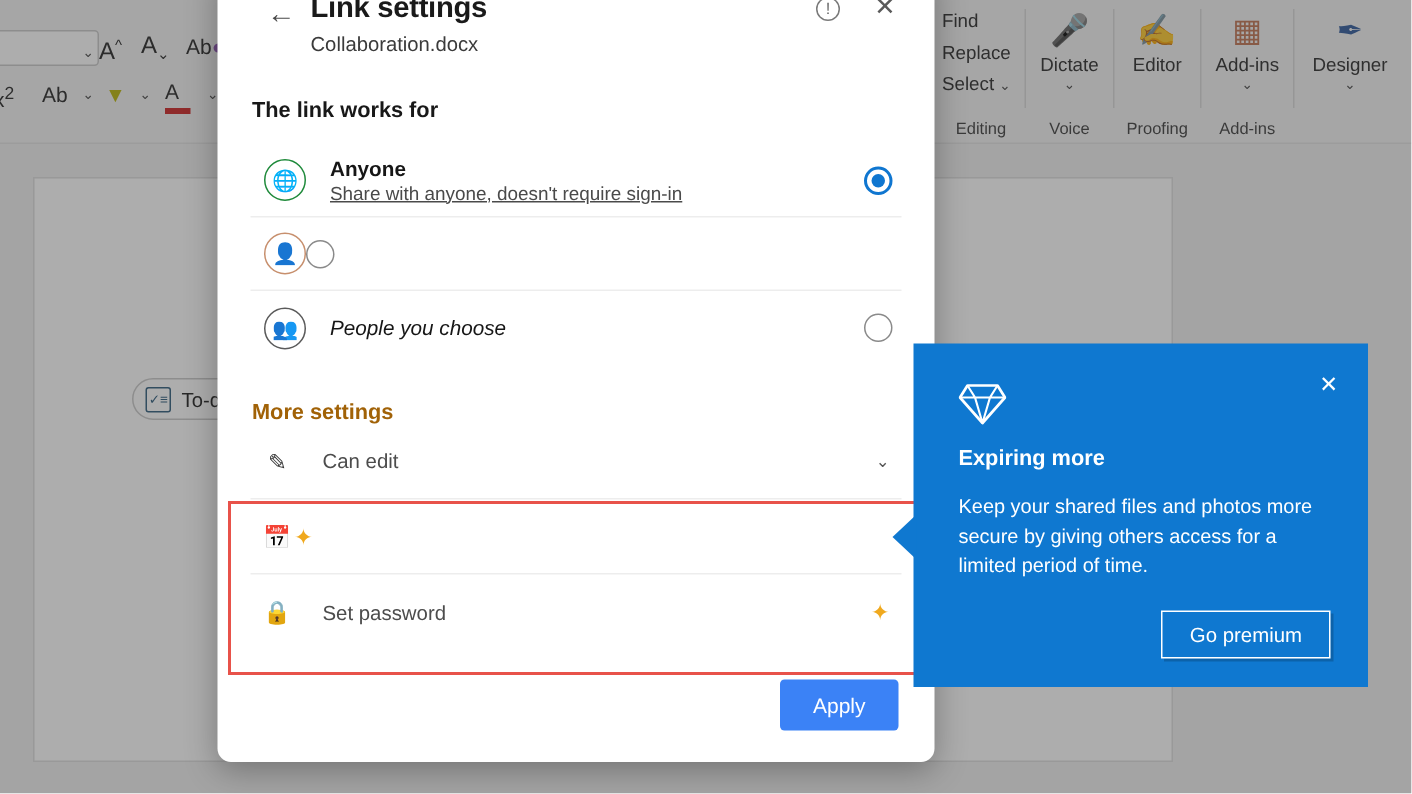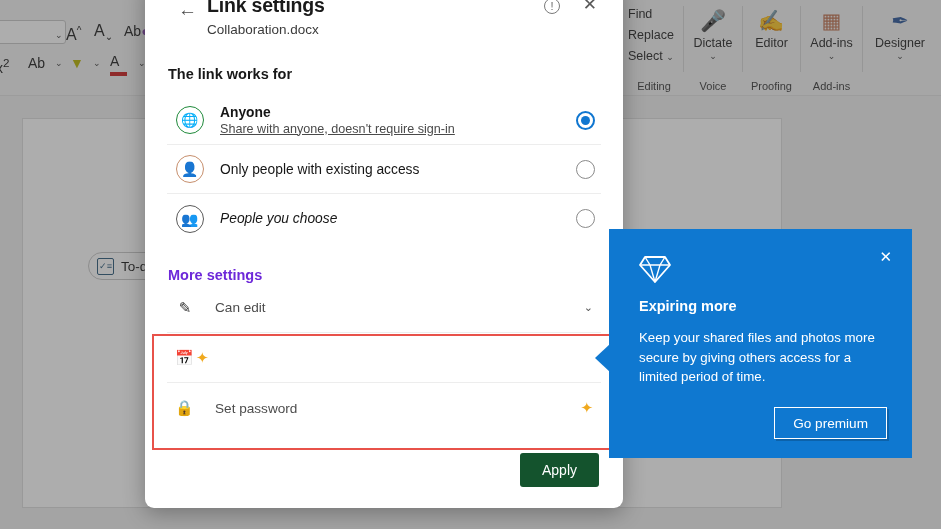--- a/index.html
+++ b/index.html
@@ -148,21 +148,21 @@
     border: 1.6px solid #8a8a8a; flex: none; margin-right: 6px;
     display: flex; align-items: center; justify-content: center;
   }
   .radio.on { border-color: #0f76d0; border-width: 2px; }
   .radio.on::after {
     content: ""; width: 9px; height: 9px; border-radius: 50%; background: #0f76d0;
   }
 
   .more-h {
     margin: 24px 0 0 23px;
-    font-size: 14.5px; font-weight: bold; color: #6d28d9;
+    font-size: 14.5px; font-weight: bold; color: #a16207;
   }
   .set-row {
     position: relative; height: 50px;
     margin: 0 22px; display: flex; align-items: center;
     border-bottom: 1px solid #ededed;
   }
   .set-ico {
     width: 22px; text-align: center; font-size: 15px; color: #333; flex: none;
     margin-left: 7px;
   }
@@ -177,21 +177,21 @@
     pointer-events: none;
     z-index: 12;
   }
 
   .dlg-footer {
     position: absolute; left: 0; right: 0; bottom: 21px; height: 34px;
   }
   .apply-btn {
     position: absolute; right: 24px; top: 0;
     width: 79px; height: 34px;
-    background: #14532d; color: #ffffff;
+    background: #3b82f6; color: #ffffff;
     border: none; border-radius: 3px;
     font-family: "Liberation Sans", sans-serif;
     font-size: 14px; cursor: pointer;
   }
 
   
   .callout {
     position: absolute; left: 609px; top: 229px;
     width: 303px; height: 229px;
     background: #0f78d0;
@@ -328,23 +328,20 @@
         <span class="opt-ico ico-globe">🌐</span>
         <span class="opt-txt">
           <span class="opt-title" style="display:block;">Anyone</span>
           <span class="opt-desc" style="display:block;">Share with anyone, doesn't require sign-in</span>
         </span>
         <span class="radio on"></span>
       </div>
 
       <div class="opt-row">
         <span class="opt-ico ico-person">👤</span>
-        <span class="opt-txt">
-          <span class="opt-title reg" style="display:block;">Only people with existing access</span>
-        </span>
         <span class="radio"></span>
       </div>
 
       <div class="opt-row">
         <span class="opt-ico ico-people">👥</span>
         <span class="opt-txt">
           <span class="opt-title reg" style="display:block;font-style:italic;">People you choose</span>
         </span>
         <span class="radio"></span>
       </div>

